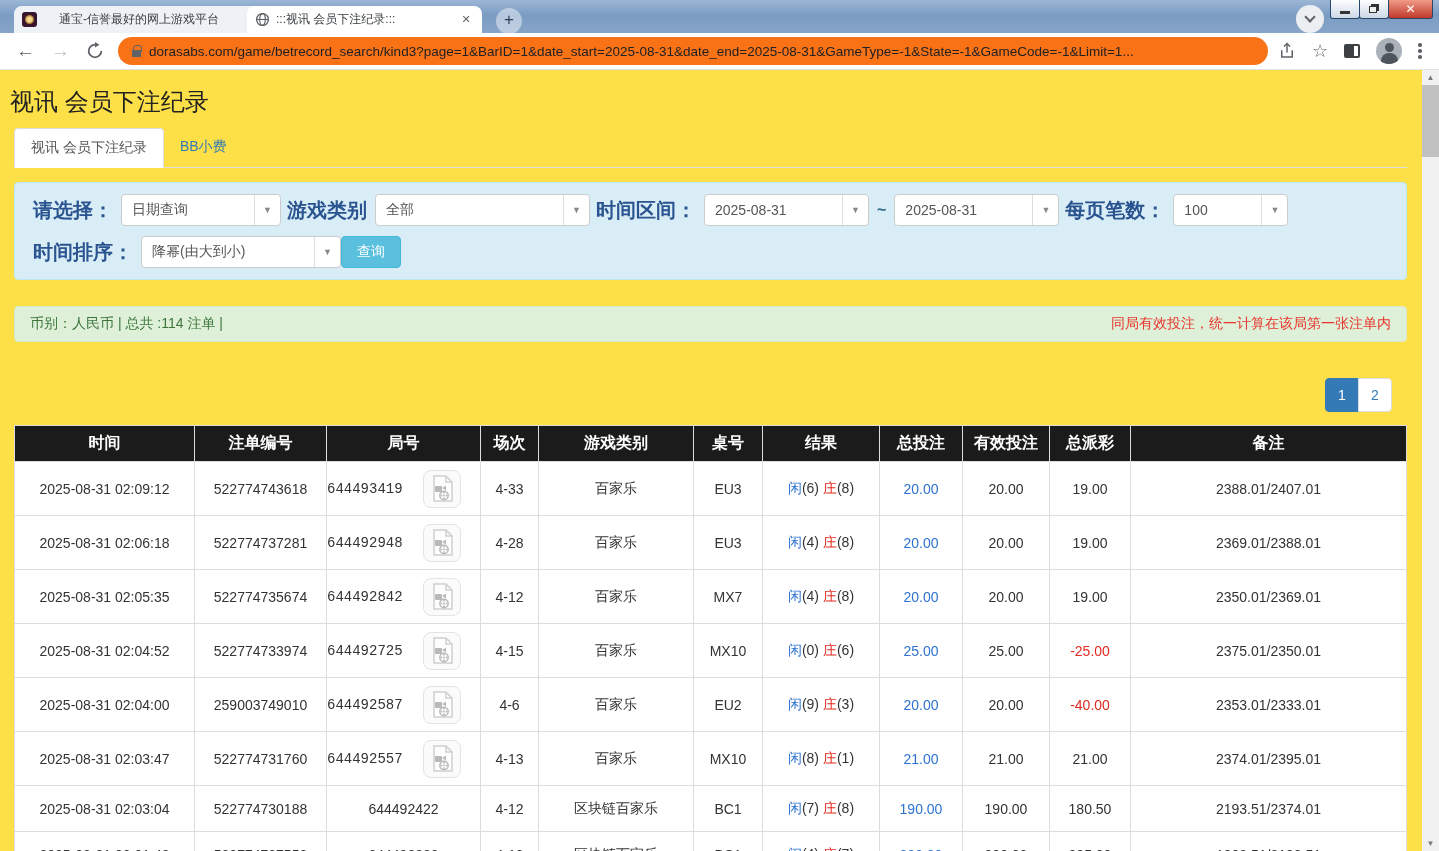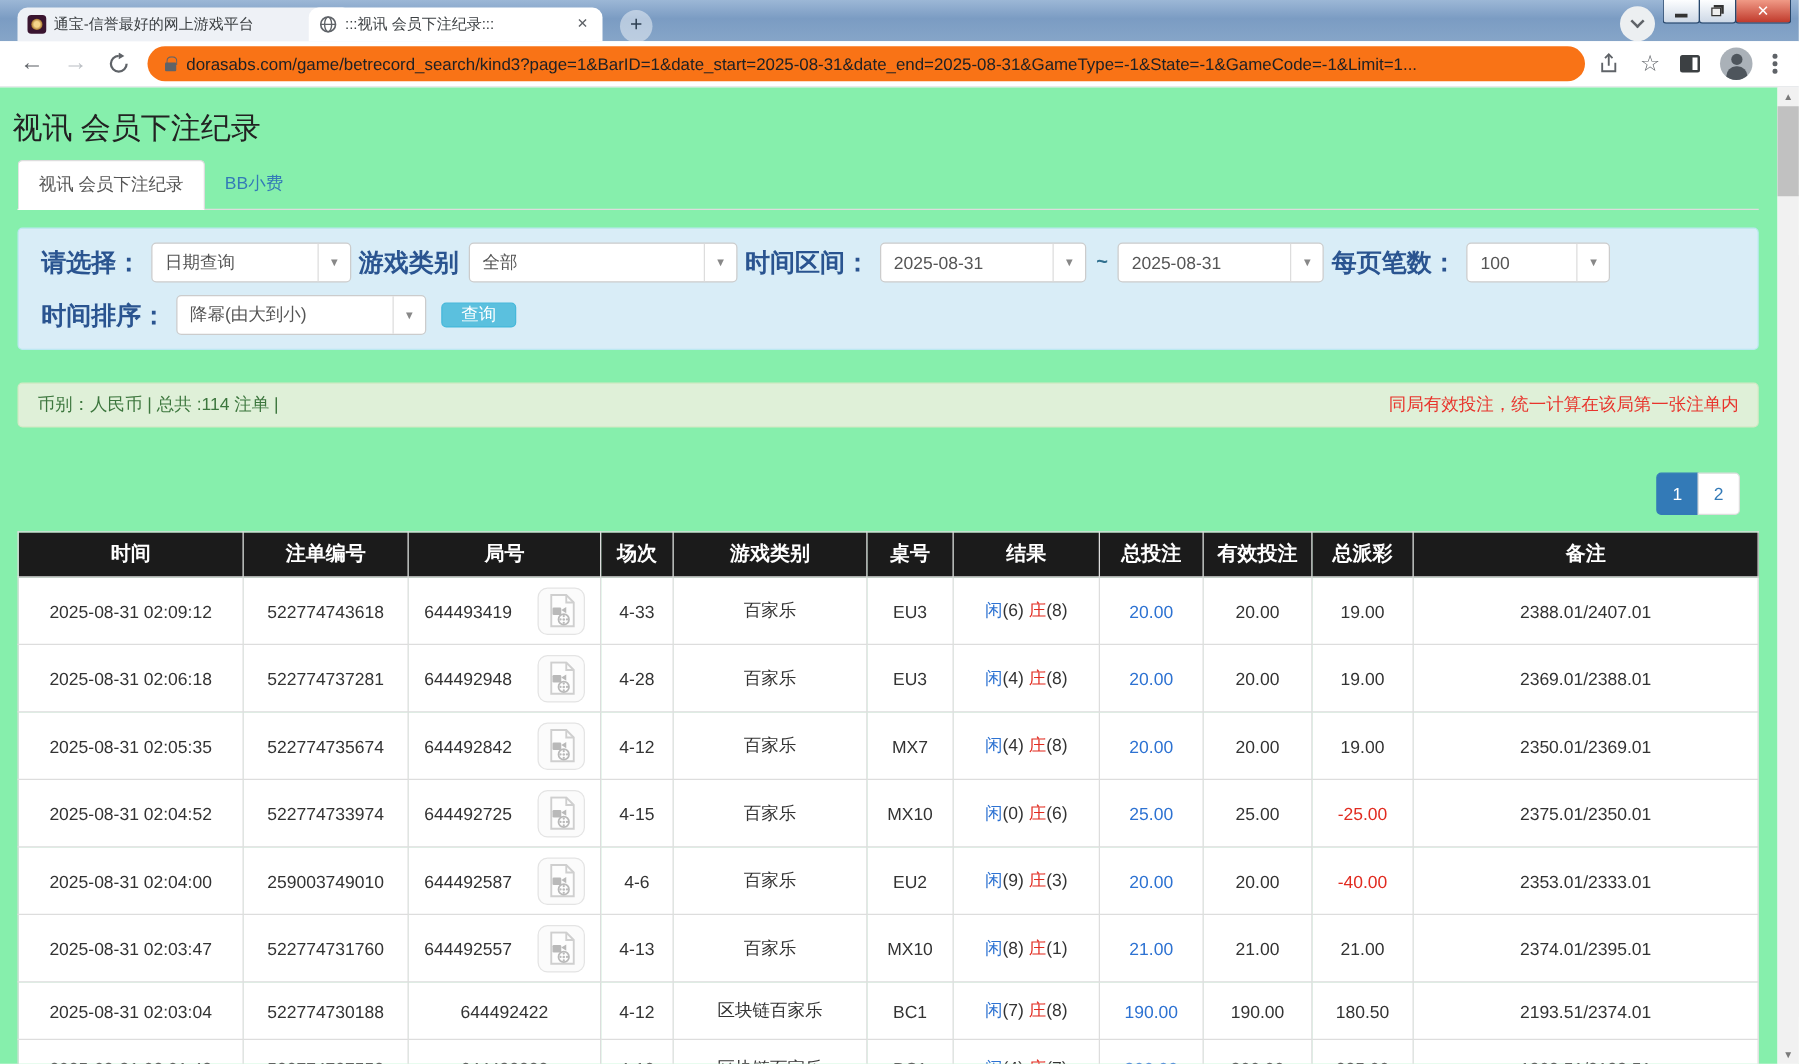--- a/index.html
+++ b/index.html
@@ -5,21 +5,21 @@
   * { margin:0; padding:0; box-sizing:border-box; }
   html,body { width:1439px; height:851px; overflow:hidden;
     font-family:"Liberation Sans","DejaVu Sans",sans-serif; background:#fff; }
 
   
   .titlebar { position:absolute; top:0; left:0; width:1439px; height:33px;
     background:linear-gradient(180deg,#9cb7d6 0%,#7b9cc3 45%,#86a5c8 100%); }
   .btab { position:absolute; top:6px; height:27px; border-radius:8px 8px 0 0;
     display:flex; align-items:center; padding:0 8px; font-size:12px; color:#3c4043; }
   .btab .t-title { flex:1; white-space:nowrap; overflow:hidden; text-overflow:ellipsis; margin:0 6px; }
-  .btab-1 { left:14px; width:268px; background:#eef1f6; }
+  .btab-1 { left:14px; width:268px; background:#eef1f6;gap:16px; }
   .btab-2 { left:247px; width:235px; background:#fff; }
   .tab-close { width:16px; height:16px; border-radius:8px; text-align:center; line-height:15px;
     font-size:11px; color:#5f6368; flex:0 0 16px; }
   .favicon-tb { width:15px; height:15px; border-radius:3px; background:#3a1530;
     display:flex; align-items:center; justify-content:center; flex:0 0 15px; }
   .favicon-tb i { display:block; width:9px; height:9px; border-radius:50%;
     background:radial-gradient(circle at 50% 50%, #f4d58a 0 35%, #a7762d 70%); }
   .newtab-btn { position:absolute; left:496px; top:8px; width:26px; height:26px; border-radius:50%;
     background:rgba(255,255,255,.45); color:#2f4154; font-size:17px; text-align:center; line-height:24px; }
   .tabsearch-btn { position:absolute; left:1296px; top:5px; width:28px; height:28px; border-radius:50%;
@@ -50,60 +50,60 @@
   .star { font-size:18px; color:#5f6368; }
   .sidepanel-ico { width:16px; height:14px; background:#3c4043; border-radius:2px; position:relative; }
   .sidepanel-ico:before { content:""; position:absolute; right:2px; top:2px; width:4px; height:10px; background:#fff; }
   .avatar { width:26px; height:26px; border-radius:50%; background:#aab1b8; position:relative; overflow:hidden; }
   .avatar:before { content:""; position:absolute; top:5px; left:8.5px; width:9px; height:9px; border-radius:50%; background:#4e555c; }
   .avatar:after { content:""; position:absolute; top:15px; left:4.5px; width:17px; height:12px; border-radius:8px 8px 0 0; background:#4e555c; }
   .kebab { display:flex; flex-direction:column; gap:2.5px; margin-right:14px; }
   .kebab i { width:3.5px; height:3.5px; border-radius:50%; background:#5f6368; }
 
   
-  .page { position:absolute; top:70px; left:0; width:1422px; height:781px; background:#86efac; overflow:hidden; }
+  .page { position:absolute; top:70px; left:0; width:1422px; height:781px; background:#fde047; overflow:hidden; }
   .page-title { margin:16px 0 0 10px; font-size:24px; font-weight:500; color:#222; }
   .nav-tabs { display:flex; margin:10px 15px 0 14px; border-bottom:1px solid #ddd; }
   .nav-tab { font-size:14px; padding:10px 16px; }
   .nav-tab.active { color:#555; border:1px solid #ddd; border-bottom:1px solid #fff; margin-bottom:-1px;
     border-radius:4px 4px 0 0; background:#fff; }
   .nav-tab.link { color:#337ab7; }
 
   .filter-panel { margin:14px 15px 0 14px; background:#d9edf7; border:1px solid #bce8f1; border-radius:4px; padding:11px 12px; }
   .frow { display:flex; align-items:center; }
   .frow + .frow { margin-top:10px; }
   .flabel { font-size:20px; font-weight:bold; color:#2a5490; margin:0 8px 0 6px; white-space:nowrap; }
   .select { background:#fff; border:1px solid #ccc; border-radius:4px; height:32px; display:flex;
     align-items:center; color:#555; font-size:14px; }
   .sel-text { flex:1; padding:0 10px; white-space:nowrap; overflow:hidden; }
   .sel-arrow { width:26px; align-self:stretch; border-left:1px solid #ddd; display:flex; align-items:center;
     justify-content:center; color:#888; font-size:9px; }
   .w160{width:160px} .w215{width:215px} .w165{width:165px} .w115{width:115px} .w200{width:200px}
   .tilde { color:#31708f; font-weight:bold; margin:0 8px; }
-  .btn-query { margin-left:12px; background:#5bc0de; border:1px solid #46b8da; color:#fff; border-radius:4px;
-    height:20px; padding:0 15px; font-size:14px; }
+  .btn-query { margin-left:0; background:#5bc0de; border:1px solid #46b8da; color:#fff; border-radius:4px;
+    height:32px; padding:0 15px; font-size:14px; }
 
   .summary-bar { margin:26px 15px 0 14px; background:#dff0d8; border:1px solid #d6e9c6; border-radius:4px;
     height:36px; display:flex; align-items:center; justify-content:space-between; padding:0 15px; font-size:14px; }
   .summary-left { color:#3c763d; }
   .summary-right { color:#e8342c; }
 
   .pagination { margin:36px 30px 0 0; display:flex; justify-content:flex-end; }
   .page-btn { min-width:34px; height:34px; line-height:32px; text-align:center; font-size:14px;
     border:1px solid #ddd; background:#fff; color:#337ab7; }
   .page-btn.active { background:#337ab7; border-color:#337ab7; color:#fff; }
   .page-btn:first-child { border-radius:4px 0 0 4px; }
   .page-btn:last-child { border-radius:0 4px 4px 0; margin-left:-1px; }
 
   table.records { margin:13px 15px 0 14px; width:1393px; border-collapse:collapse; table-layout:fixed; }
   .records th { background:#1b1b1b; color:#fff; font-size:16px; font-weight:bold; height:36px;
     border:1px solid #ddd; text-align:center; }
   .records td { border:1px solid #ddd; font-size:14px; color:#333; text-align:center; background:#fff; }
   tr.row-tall td { height:54px; } tr.row-short td { height:46px; }
-  .round-cell { display:flex; align-items:center; justify-content:center; gap:20px; }
+  .round-cell { display:flex; align-items:center; justify-content:flex-start; gap:20px;font-family:Liberation Mono, monospace; }
   .video-btn { width:38px; height:38px; border:1px solid #e4e4e4; border-radius:8px; background:#fbfbfb;
     display:flex; align-items:center; justify-content:center; }
   .blue { color:#2d72d2; } .red { color:#e12b20; }
   .bet-link { color:#2d72d2; }
 
   
   .scrollbar { position:absolute; top:70px; right:0; width:17px; height:781px; background:#f1f1f1; }
   .sb-arrow { position:absolute; left:0; width:17px; height:15px; color:#7a7a7a; font-size:8px;
     text-align:center; line-height:15px; }
   .sb-up { top:0; } .sb-down { bottom:0; }

